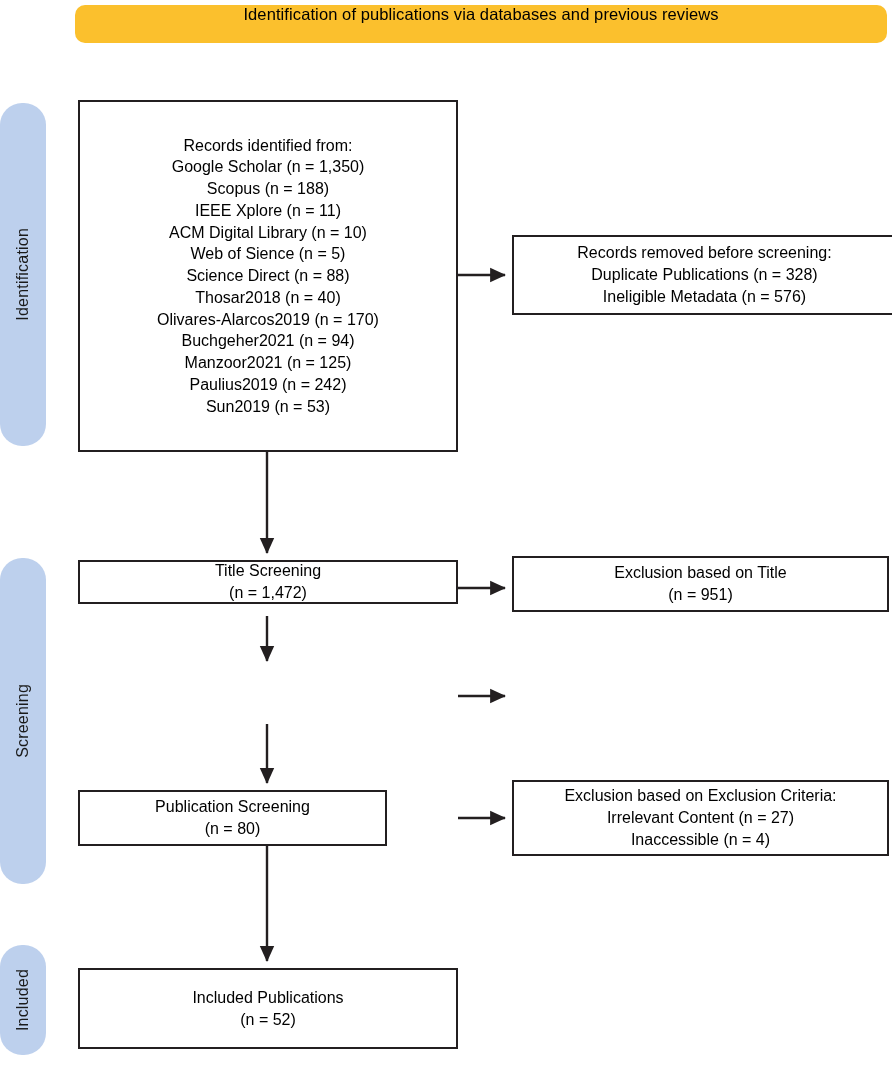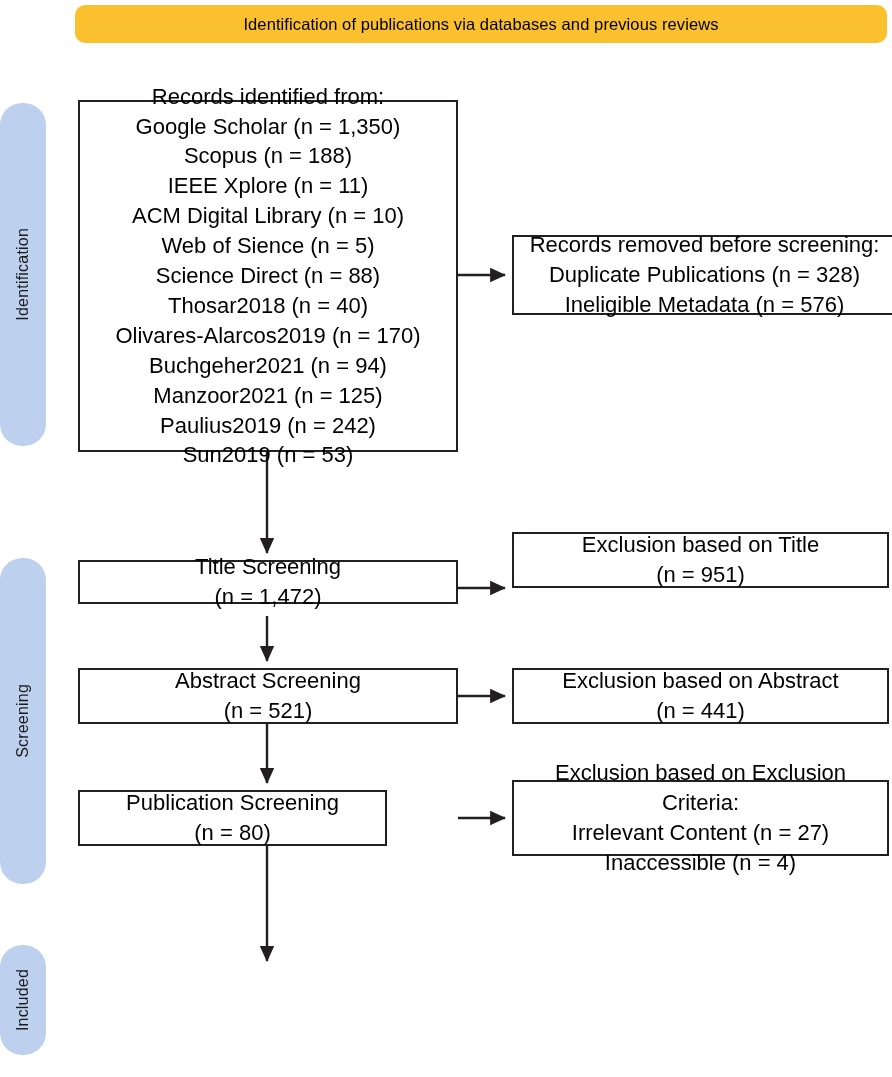--- a/index.html
+++ b/index.html
@@ -26,21 +26,21 @@
   
   .banner {
     position: absolute;
     left: 75px;
     top: 5px;
     width: 812px;
     height: 38px;
     background: #fbc02d;
     border-radius: 10px;
     display: flex;
-    align-items: center;
+    align-items: flex-start;
     justify-content: center;
     box-sizing: border-box;
   }
   .banner-text {
     font-size: 16.5px;
     line-height: 1.1;
     color: #000;
     text-align: center;
     letter-spacing: 0.1px;
   }
@@ -74,37 +74,37 @@
     position: absolute;
     background: #ffffff;
     border: 2.2px solid #231f20;
     box-sizing: border-box;
     display: flex;
     align-items: center;
     justify-content: center;
     text-align: center;
   }
   .box-text {
-    font-size: 22px;
+    font-size: 16px;
     line-height: 1.36;
     color: #000;
     padding: 0 8px;
     white-space: pre-line;
   }
 
   
   .box-records      { left: 78px; top: 100px;  width: 380px; height: 352px; }
   .box-title        { left: 78px; top: 560px;  width: 380px; height: 44px; }
   .box-abstract     { left: 78px; top: 668px;  width: 380px; height: 56px; }
   .box-publication  { left: 78px; top: 790px;  width: 309px; height: 56px; }
   .box-included     { left: 78px; top: 968px;  width: 380px; height: 81px; }
 
   
   .box-removed      { left: 512px; top: 235px; width: 385px; height: 80px; }
-  .box-excl-title   { left: 512px; top: 532px; width: 377px; height: 56px; }
+  .box-excl-title   { left: 512px; top: 556px; width: 377px; height: 56px; }
   .box-excl-abs     { left: 512px; top: 668px; width: 377px; height: 56px; }
   .box-excl-crit    { left: 512px; top: 780px; width: 377px; height: 76px; }
 
   
   .connectors {
     position: absolute;
     left: 0; top: 0;
     width: 892px;
     height: 1077px;
     pointer-events: none;
@@ -167,46 +167,42 @@
 Manzoor2021 (n = 125)
 Paulius2019 (n = 242)
 Sun2019 (n = 53)</div>
   </div>
 
   <div class="box box-title">
     <div class="box-text">Title Screening
 (n = 1,472)</div>
   </div>
 
-  <div class="box box-abstract">
-    <div class="box-text">Abstract Screening
-(n = 521)</div>
-  </div>
 
   <div class="box box-publication">
     <div class="box-text">Publication Screening
 (n = 80)</div>
   </div>
 
+  <div class="box box-included">
+    <div class="box-text">Included Publications
+(n = 52)</div>
+  </div>
 
   <div class="box box-removed">
     <div class="box-text">Records removed before screening:
 Duplicate Publications (n = 328)
 Ineligible Metadata (n = 576)</div>
   </div>
 
   <div class="box box-excl-title">
     <div class="box-text">Exclusion based on Title
 (n = 951)</div>
   </div>
 
-  <div class="box box-excl-abs">
-    <div class="box-text">Exclusion based on Abstract
-(n = 441)</div>
-  </div>
 
   <div class="box box-excl-crit">
     <div class="box-text">Exclusion based on Exclusion Criteria:
 Irrelevant Content (n = 27)
 Inaccessible (n = 4)</div>
   </div>
 
 </div>
 
 </body></html>

